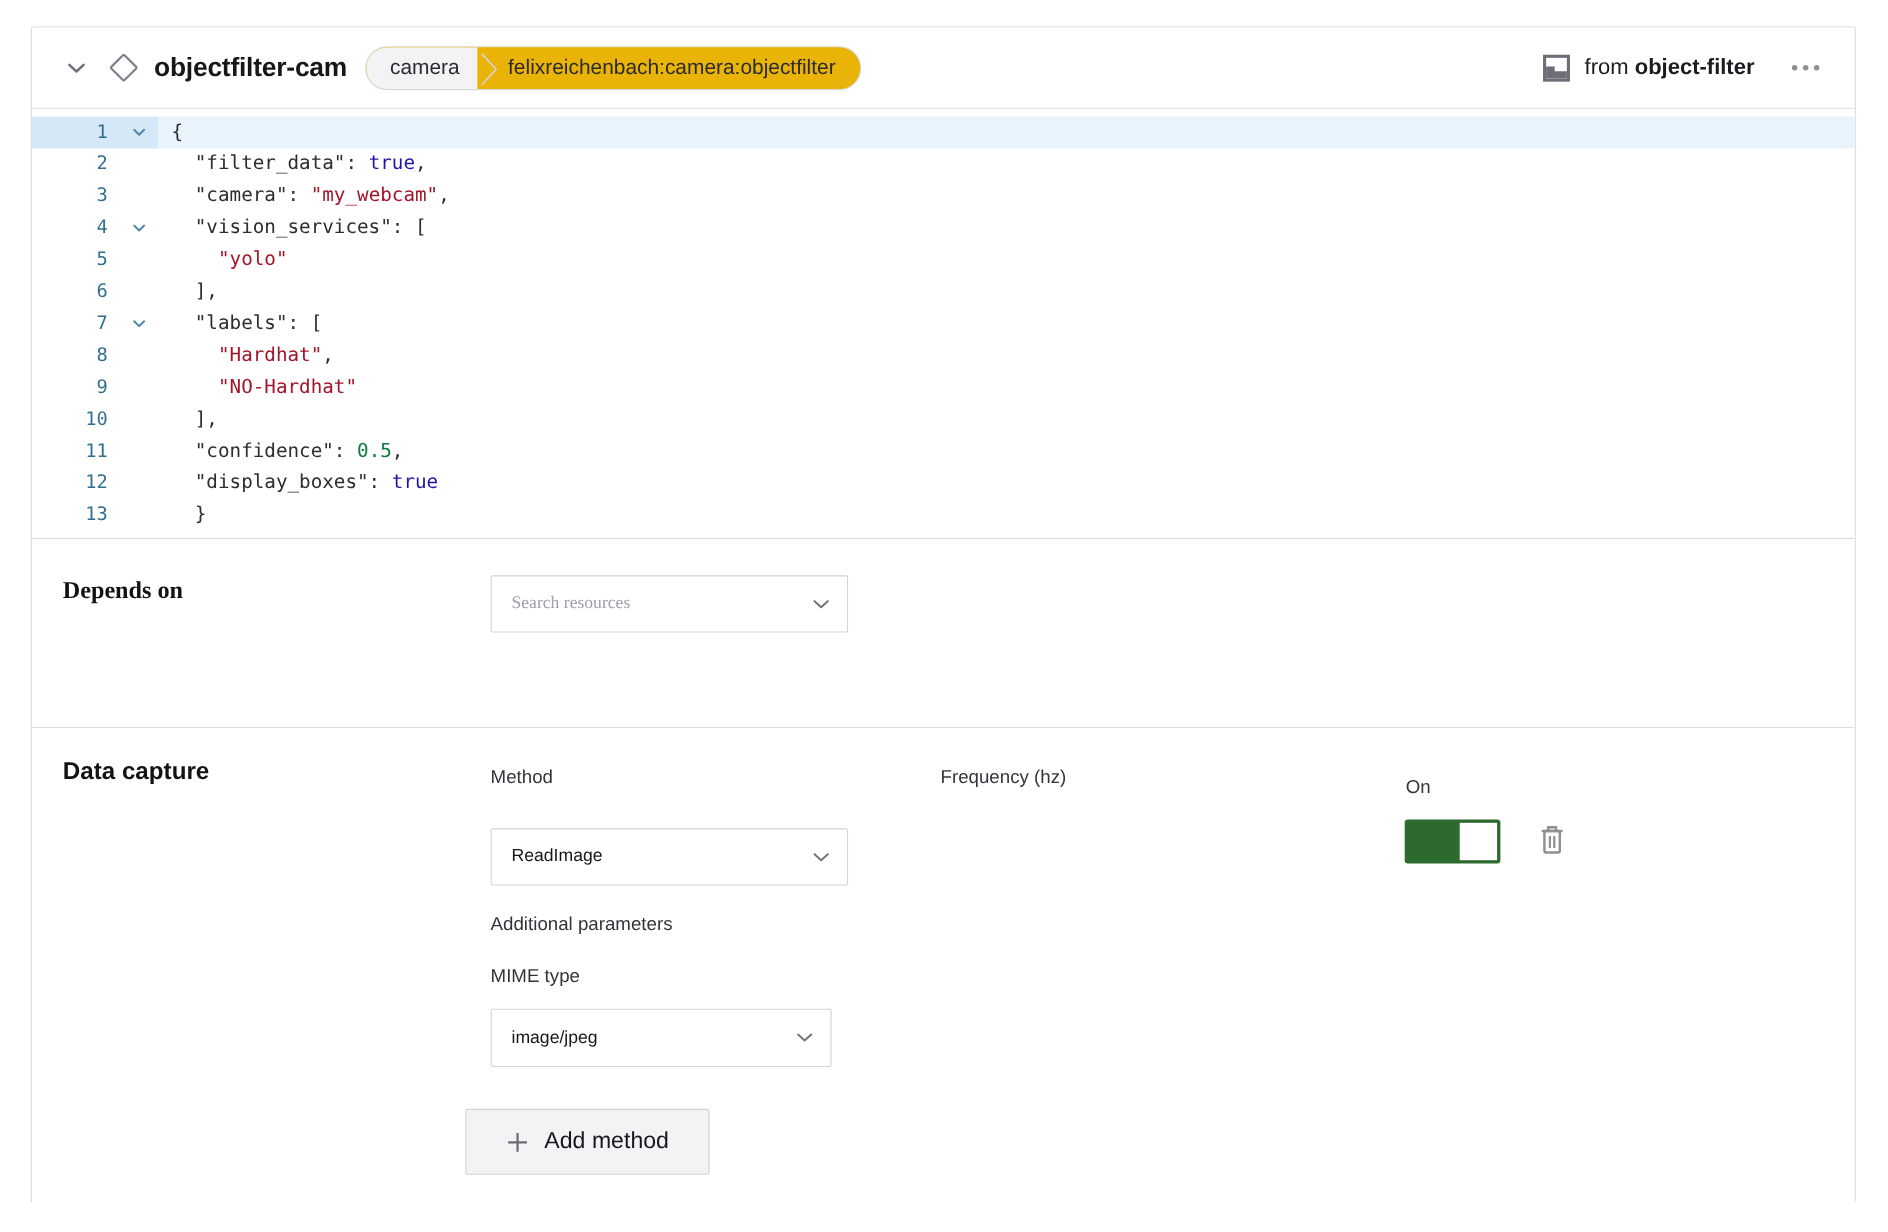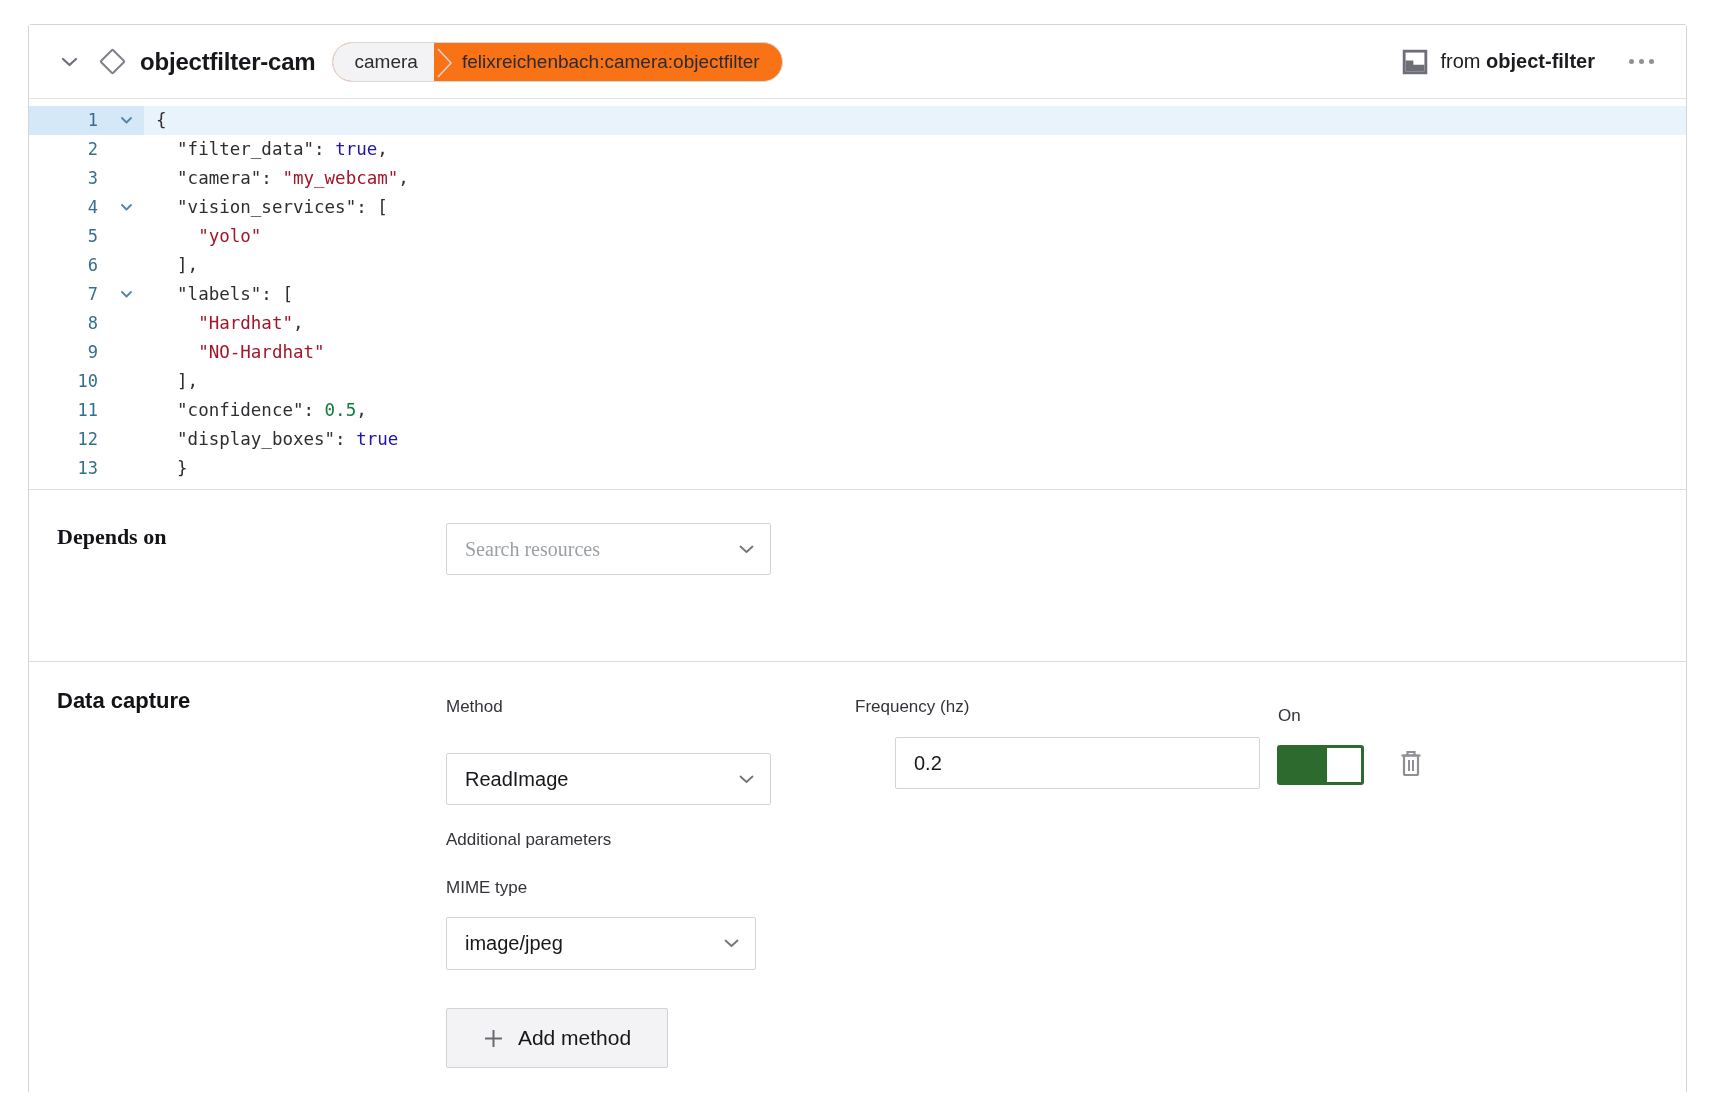--- a/index.html
+++ b/index.html
@@ -20,21 +20,21 @@
   }
   .collapse-chev { margin-right:20px; display:flex; cursor:pointer; }
   .diamond-wrap { width:28px; height:28px; margin-right:14px; display:flex; align-items:center; justify-content:center; }
   .diamond {
     width:19px; height:19px; border:2.5px solid #80808c; border-radius:2px;
     transform:rotate(45deg); background:#fff;
   }
   .hdr-title { font-size:24px; font-weight:bold; color:#16161b; letter-spacing:-0.2px; margin-right:16px; white-space:nowrap; }
   .pill {
     height:40px; border:1px solid #d9d9dc; border-radius:20px;
-    display:flex; align-items:center; overflow:hidden; background:#f97316;
+    display:flex; align-items:center; overflow:hidden; background:#eab308;
     font-size:19px; color:#2b2b30; white-space:nowrap;
   }
   .pill-left {
     background:#f3f3f5; height:100%; display:flex; align-items:center;
     padding:0 16px 0 22px;
   }
   .pill-sep { height:100%; width:22px; flex:0 0 auto; }
   .pill-right { padding:0 22px 0 6px; display:flex; align-items:center; }
   .hdr-spacer { flex:1; }
   .module-icon { width:26px; height:26px; margin-right:13px; flex:0 0 auto; }
@@ -67,21 +67,21 @@
   .tok-n { color:#0e7b3f; }
   
   .section { position:relative; background:#fff; }
   .sec-depends { height:172px; border-bottom:1px solid #dcdce0;font-family:Liberation Serif, serif; }
   .sec-capture { height:435px; }
   .sec-label { position:absolute; font-size:22px; font-weight:bold; color:#121217; }
   .fld-label { position:absolute; font-size:17px; color:#33333a; }
   .ctl {
     position:absolute; height:52px; border:1px solid #d4d4d8; border-radius:2px;
     background:#fff; display:flex; align-items:center; padding:0 16px 0 18px;
-    font-size:20px; color:#17171c; cursor:pointer;
+    font-size:16px; color:#17171c; cursor:pointer;
   }
   .ctl .val { flex:1; white-space:nowrap; overflow:hidden; }
   .ctl .ph { color:#9ba0a8; }
   .chev-icon { flex:0 0 auto; margin-left:10px; display:flex; }
   .toggle {
     position:absolute; width:87px; height:40px; border-radius:3px;
     background:#2d6a2e; cursor:pointer;
   }
   .toggle .knob {
     position:absolute; top:3px; right:3px; width:34px; height:34px; background:#fff;
@@ -264,23 +264,20 @@
     <div class="ctl" style="left:417px; top:91px; width:325px;">
       <span class="val">ReadImage</span>
       <span class="chev-icon">
         <svg width="15" height="9" viewBox="0 0 15 9">
             <polyline points="1.5,1.5 7.5,7 13.5,1.5" fill="none" stroke="#73737c" stroke-width="1.8" stroke-linecap="round" stroke-linejoin="round"></polyline>
           </svg>
       </span>
     </div>
 
     <div class="fld-label" style="left:826px; top:35px;">Frequency (hz)</div>
-    <div class="ctl" style="left:866px; top:75px; width:365px; cursor:text;">
-      <span class="val">0.2</span>
-    </div>
 
     <div class="fld-label" style="left:1249px; top:44px;">On</div>
     <div class="toggle" id="capture-toggle" style="left: 1248px; top: 83px; background: rgb(45, 106, 46);">
       <span class="knob"></span>
     </div>
 
     <span class="trash-btn" style="left:1368px; top:84px;">
       <svg width="24" height="29" viewBox="0 0 24 29">
         <path d="M2.5 6.5 H21.5" fill="none" stroke="#8f8f95" stroke-width="2.2"></path>
         <path d="M8.5 6 V3 H15.5 V6" fill="none" stroke="#8f8f95" stroke-width="2.2"></path>
@@ -293,21 +290,21 @@
     <div class="fld-label" style="left:417px; top:216px;">MIME type</div>
     <div class="ctl" style="left:417px; top:255px; width:310px; height:53px;">
       <span class="val">image/jpeg</span>
       <span class="chev-icon">
         <svg width="15" height="9" viewBox="0 0 15 9">
             <polyline points="1.5,1.5 7.5,7 13.5,1.5" fill="none" stroke="#73737c" stroke-width="1.8" stroke-linecap="round" stroke-linejoin="round"></polyline>
           </svg>
       </span>
     </div>
 
-    <div class="add-btn" style="left:417px; top:346px;text-align:center;">
+    <div class="add-btn" style="left:394px; top:346px;text-align:center;">
       <svg width="21" height="21" viewBox="0 0 21 21">
           <path d="M10.5 2 V19 M2 10.5 H19" fill="none" stroke="#6a6a70" stroke-width="2"></path>
         </svg>
       <span>Add method</span>
     </div>
   </div>
 
 </div>
 
 </body></html>

